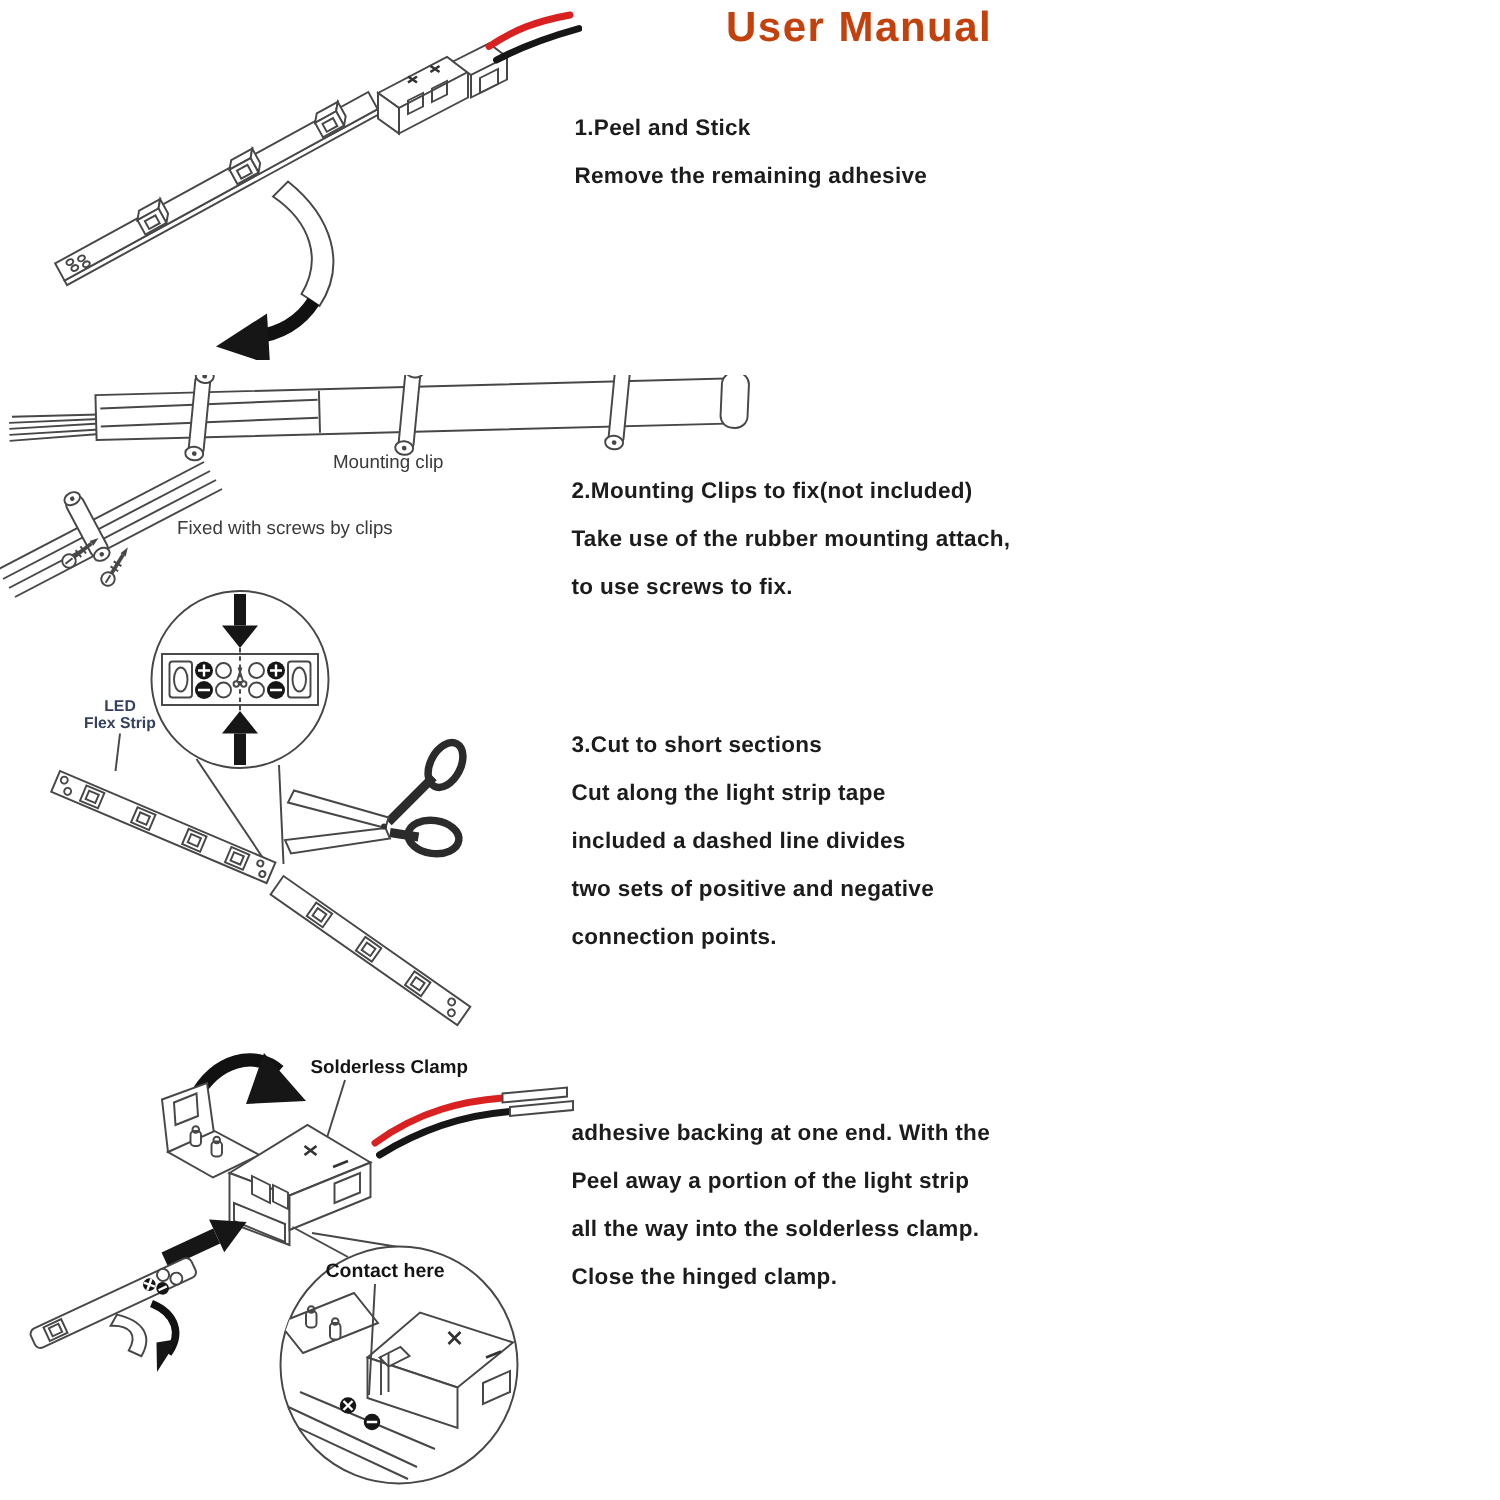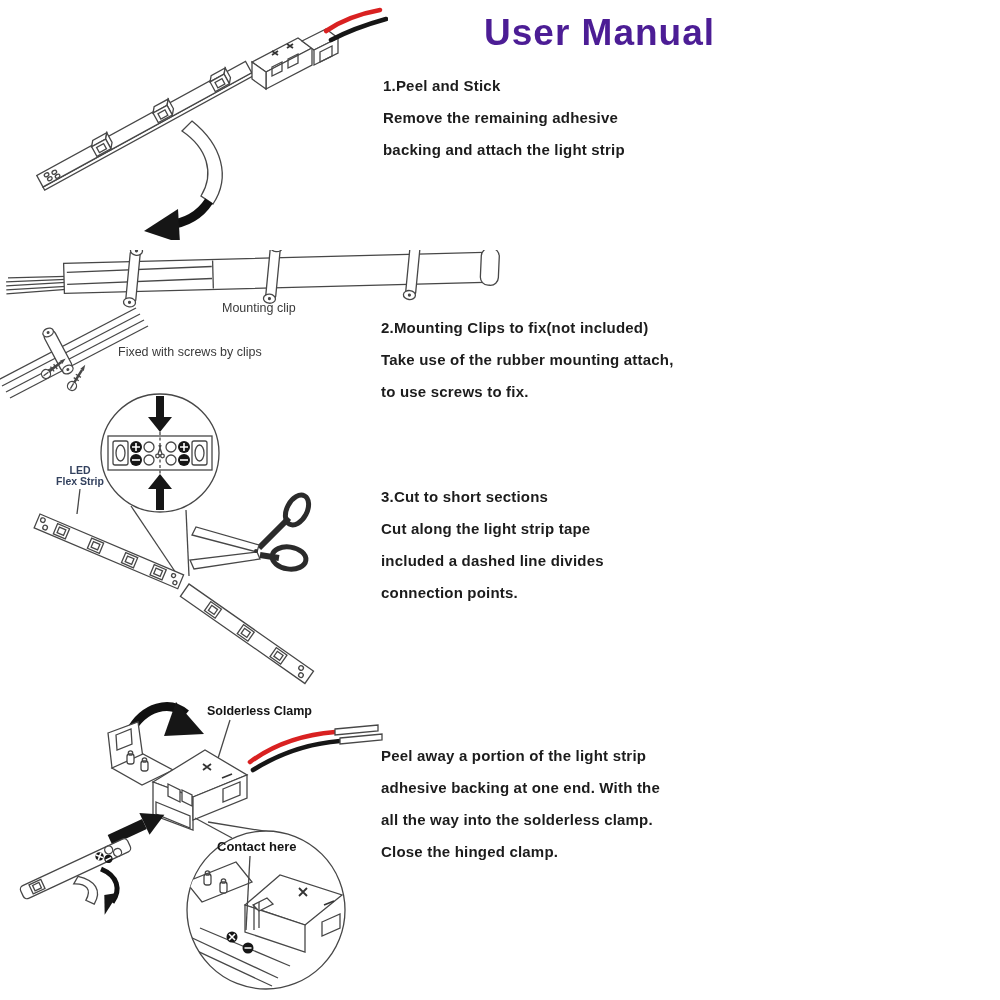--- a/index.html
+++ b/index.html
@@ -2,22 +2,22 @@
 <html><head>
 <meta charset="utf-8">
 <style>
   * { margin:0; padding:0; box-sizing:border-box; }
   html,body { background:#ffffff; }
   .page {
     position:relative; width:1000px; height:1000px; background:#fff;
     font-family:"Liberation Sans", sans-serif; overflow:hidden;
   }
   .title {
-    position:absolute; left:484px; top:12px;
-    font-size:37px; font-weight:bold; color:#4c1d95; letter-spacing:1px;
+    position:absolute; left:484px; top:2px;
+    font-size:28px; font-weight:bold; color:#c2410c; letter-spacing:1px;
     white-space:nowrap;
   }
   .step {
     position:absolute; font-size:15px; font-weight:bold; color:#1c1c1c;
     line-height:32px; white-space:nowrap; letter-spacing:0.2px;
   }
   .s1 { left:383px; top:70px; }
   .s2 { left:381px; top:312px; }
   .s3 { left:381px; top:481px; }
   .s4 { left:381px; top:740px; }
@@ -40,39 +40,39 @@
 </head>
 <body>
 
 <div class="page">
 
   <div class="title">User Manual</div>
 
   <div class="step s1">
     <div>1.Peel and Stick</div>
     <div>Remove the remaining adhesive</div>
-    <div>backing and attach the light strip</div>
   </div>
 
   <div class="step s2">
     <div>2.Mounting Clips to fix(not included)</div>
     <div>Take use of the rubber mounting attach,</div>
     <div>to use screws to fix.</div>
   </div>
 
   <div class="step s3">
     <div>3.Cut to short sections</div>
     <div>Cut along the light strip tape</div>
     <div>included a dashed line divides</div>
+    <div>two sets of positive and negative</div>
     <div>connection points.</div>
   </div>
 
   <div class="step s4">
+    <div>adhesive backing at one end. With the</div>
     <div>Peel away a portion of the light strip</div>
-    <div>adhesive backing at one end. With the</div>
     <div>all the way into the solderless clamp.</div>
     <div>Close the hinged clamp.</div>
   </div>
 
   <svg style="left:10px; top:5px;" width="378" height="235" viewBox="0 0 378 235">
     <g>
       <g transform="translate(33,182) rotate(-28.7)">
         <polygon class="wh" points="0,0 238,0 238,3.5 0,3.5"></polygon>
         <rect class="wh" x="0" y="-13" width="238" height="13"></rect>
         <ellipse class="ln" cx="9" cy="-9" rx="2.4" ry="1.8"></ellipse>

